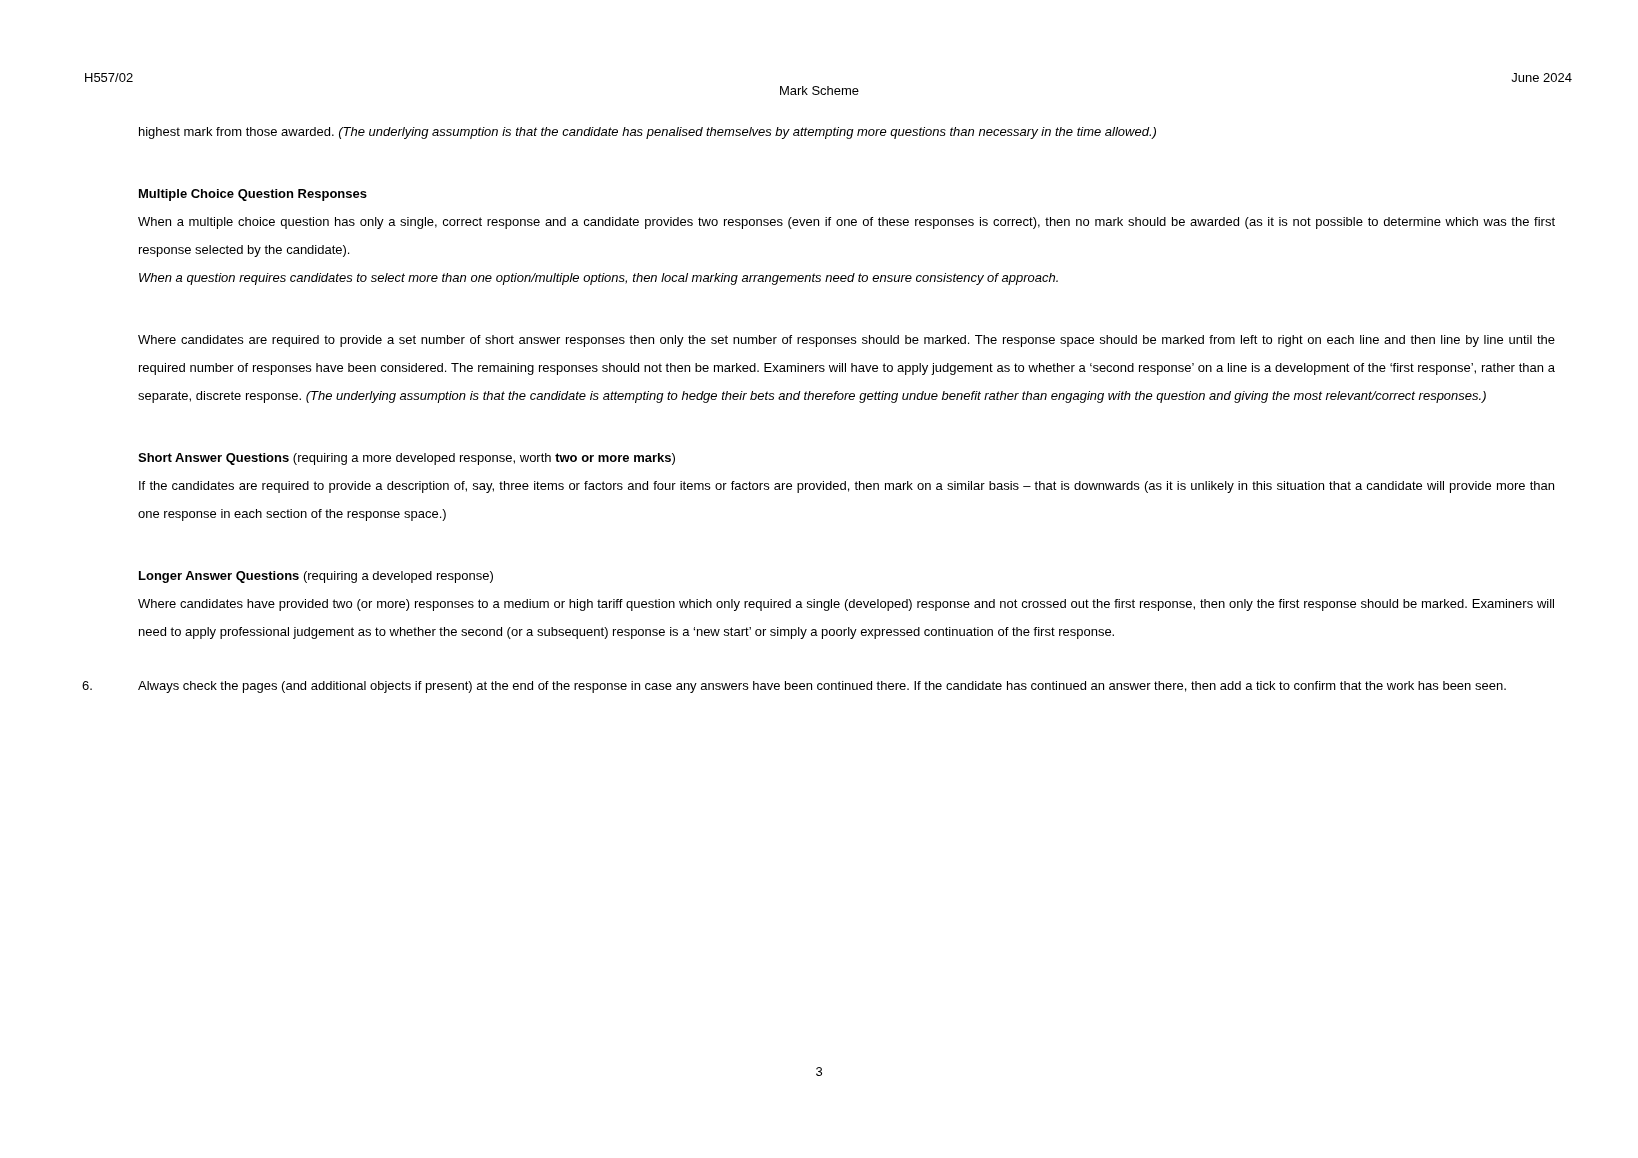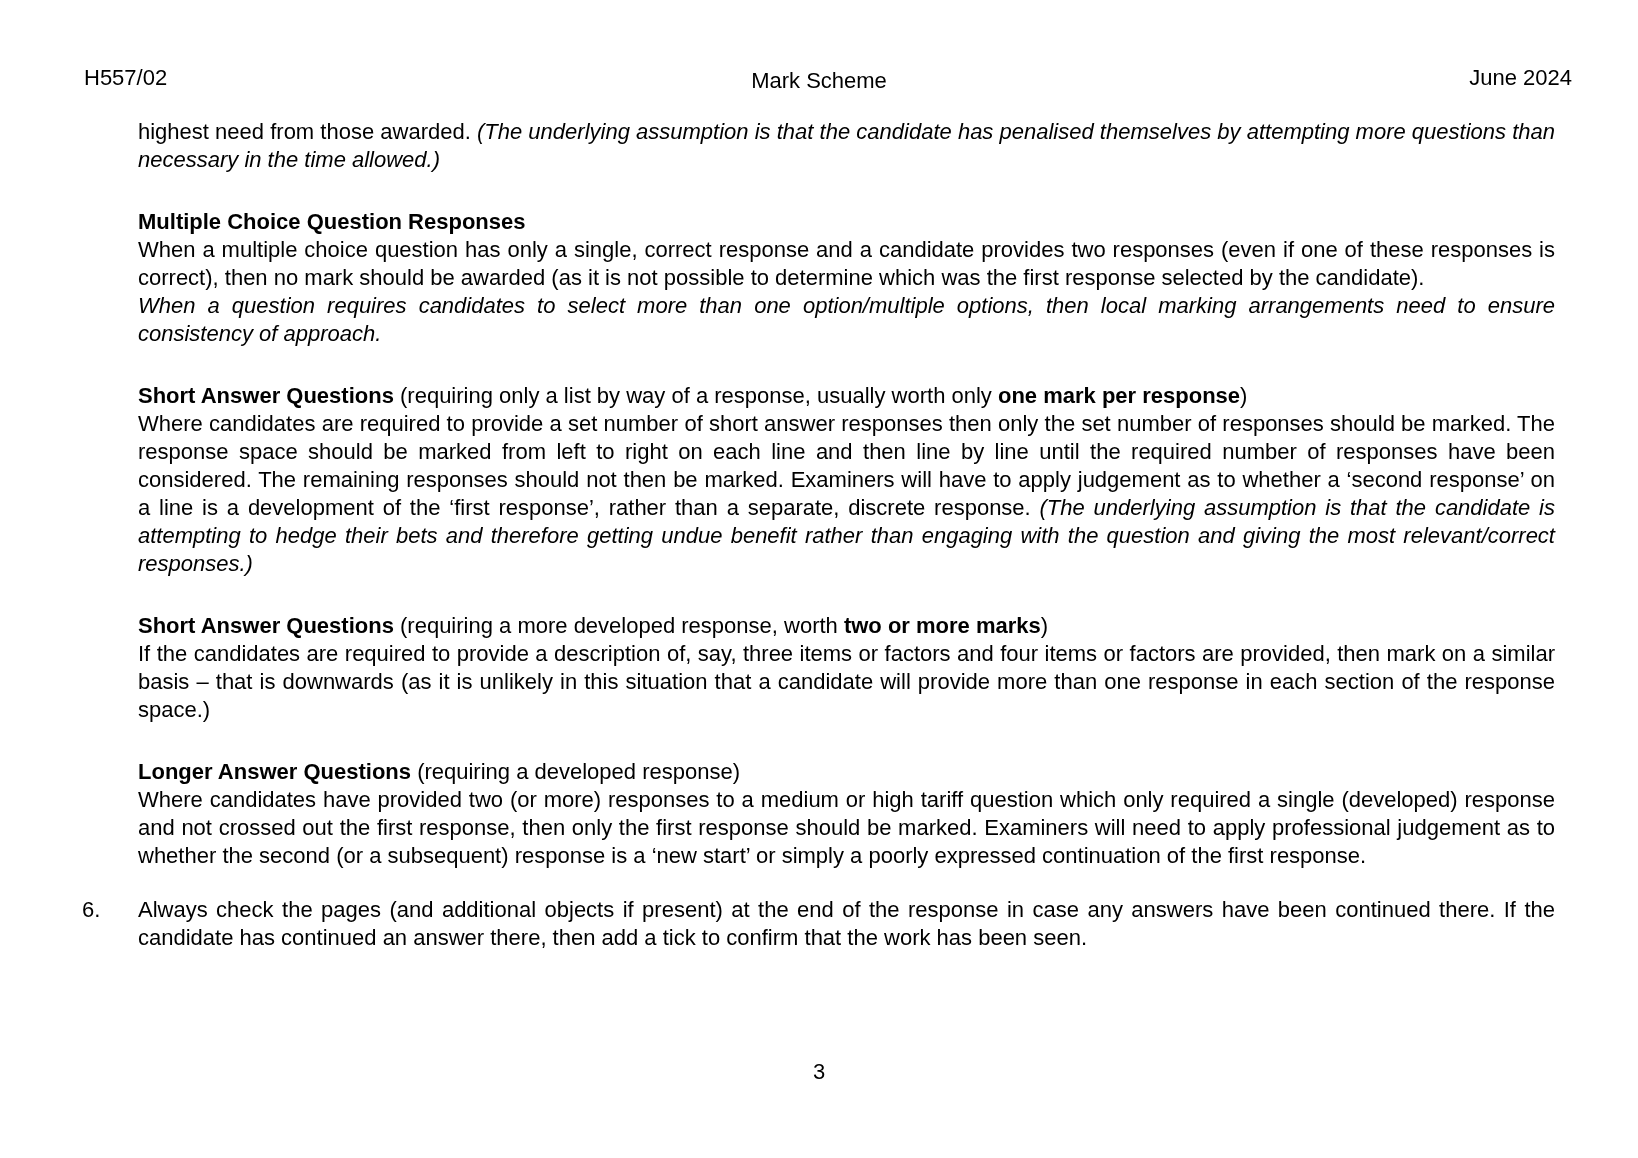--- a/index.html
+++ b/index.html
@@ -7,42 +7,42 @@
     padding: 0;
     background: #ffffff;
   }
   .page {
     position: relative;
     width: 1638px;
     height: 1158px;
     background: #ffffff;
     color: #000000;
     font-family: "Liberation Sans", sans-serif;
-    font-size: 22px;
+    font-size: 13px;
     line-height: 28px;
     overflow: hidden;
   }
   
   .header {
     position: absolute;
     top: 64px;
     left: 0;
     width: 100%;
     height: 28px;
   }
   .header .doc-code {
     position: absolute;
     left: 84px;
     top: 0;
   }
   .header .doc-title {
     position: absolute;
     left: 50%;
     transform: translateX(-50%);
-    top: 3px;
+    top: 13px;
   }
   .header .doc-date {
     position: absolute;
     right: 66px;
     top: 0;
   }
   
   .main {
     position: absolute;
     top: 118px;
@@ -92,31 +92,30 @@
 <div class="page">
 
   <div class="header">
     <span class="doc-code">H557/02</span>
     <span class="doc-title">Mark Scheme</span>
     <span class="doc-date">June 2024</span>
   </div>
 
   <div class="main">
 
-    <p class="para"><span>highest need from those awarded. </span><em class="italic">(The underlying assumption is that the candidate has penalised themselves by attempting more questions than necessary in the time allowed.)</em></p>
+    <p class="para"><span>highest mark from those awarded. </span><em class="italic">(The underlying assumption is that the candidate has penalised themselves by attempting more questions than necessary in the time allowed.)</em></p>
 
     <div class="section">
       <p class="heading">Multiple Choice Question Responses</p>
       <p class="para">When a multiple choice question has only a single, correct response and a candidate provides two responses (even if one of these responses is correct), then no mark should be awarded (as it is not possible to determine which was the first response selected by the candidate).</p>
       <p class="para italic">When a question requires candidates to select more than one option/multiple options, then local marking arrangements need to ensure consistency of approach.</p>
     </div>
 
 
     <div class="section">
-      <p class="heading"><strong>Short Answer Questions</strong><span class="normal"> (requiring only a list by way of a response, usually worth only </span><strong>one mark per response</strong><span class="normal">)</span></p>
       <p class="para"><span>Where candidates are required to provide a set number of short answer responses then only the set number of responses should be marked. The response space should be marked from left to right on each line and then line by line until the required number of responses have been considered.  The remaining responses should not then be marked. Examiners will have to apply judgement as to whether a ‘second response’ on a line is a development of the ‘first response’, rather than a separate, discrete response.  </span><em class="italic">(The underlying assumption is that the candidate is attempting to hedge their bets and therefore getting undue benefit rather than engaging with the question and giving the most relevant/correct responses.)</em></p>
     </div>
 
     <div class="section">
       <p class="heading"><strong>Short Answer Questions</strong><span class="normal"> (requiring a more developed response, worth </span><strong>two or more marks</strong><span class="normal">)</span></p>
       <p class="para">If the candidates are required to provide a description of, say, three items or factors and four items or factors are provided, then mark on a similar basis – that is downwards (as it is unlikely in this situation that a candidate will provide more than one response in each section of the response space.)</p>
     </div>
 
     <div class="section">
       <p class="heading"><strong>Longer Answer Questions</strong><span class="normal"> (requiring a developed response)</span></p>

